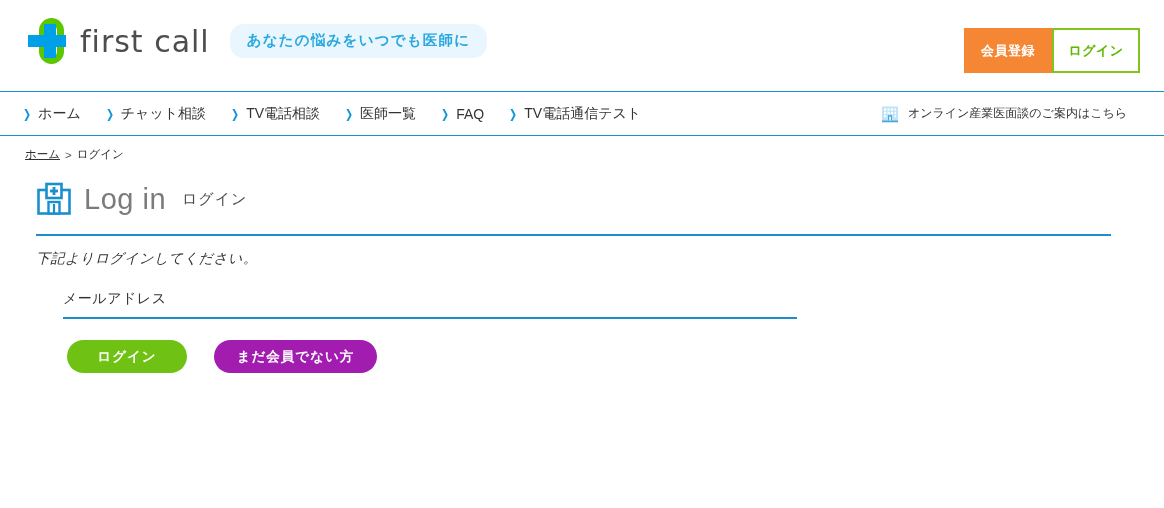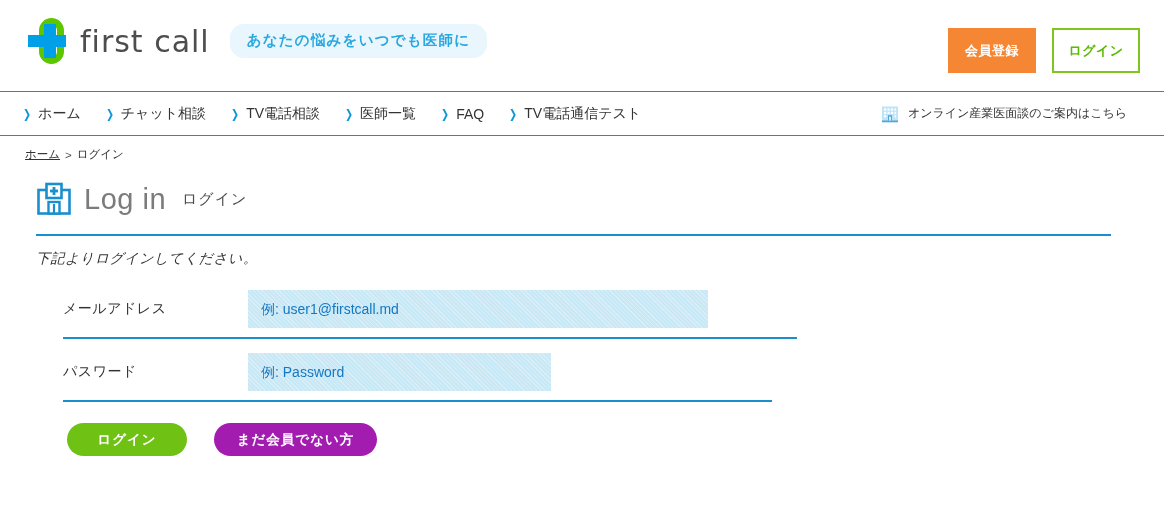--- a/index.html
+++ b/index.html
@@ -64,21 +64,20 @@
     font-weight: bold;
     letter-spacing: 1.2px;
     border-radius: 14px;
     padding: 7px 17px 8px;
     white-space: nowrap;
   }
   .header-actions {
     position: absolute;
     right: 24px; top: 28px;
     display: flex;
-    gap: 16px;
   }
   .btn-register {
     width: 88px; height: 45px;
     background: #f58634;
     color: #ffffff;
     font-size: 13px;
     font-weight: bold;
     display: flex;
     align-items: center;
     justify-content: center;
@@ -384,29 +383,23 @@
   <span class="title-en">Log in</span>
   <span class="title-jp">ログイン</span>
 </div>
 
 <div class="intro">下記よりログインしてください。</div>
 
 <div class="form">
 
   <div class="form-row row-email">
     <div class="field-label">メールアドレス</div>
-    <input id="email-input" class="text-input" type="text" placeholder="例: user1@firstcall.md" style="">
     <div class="rule"></div>
   </div>
 
-  <div class="form-row row-password" style="margin-top:14px;">
-    <div class="field-label">パスワード</div>
-    <input id="password-input" class="text-input" type="text" placeholder="例: Password" style="">
-    <div class="rule"></div>
-  </div>
 
 
   <div class="action-row">
     <button class="btn-pill btn-submit">ログイン</button>
     <button class="btn-pill btn-signup">まだ会員でない方</button>
   </div>
 
 </div>
 
 </body></html>

